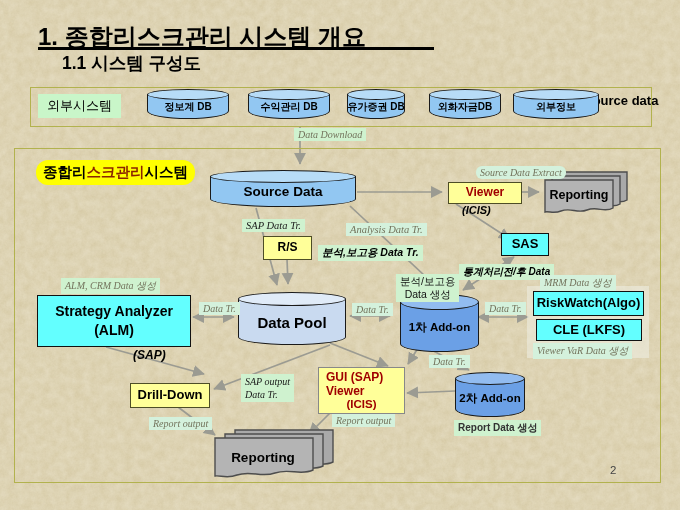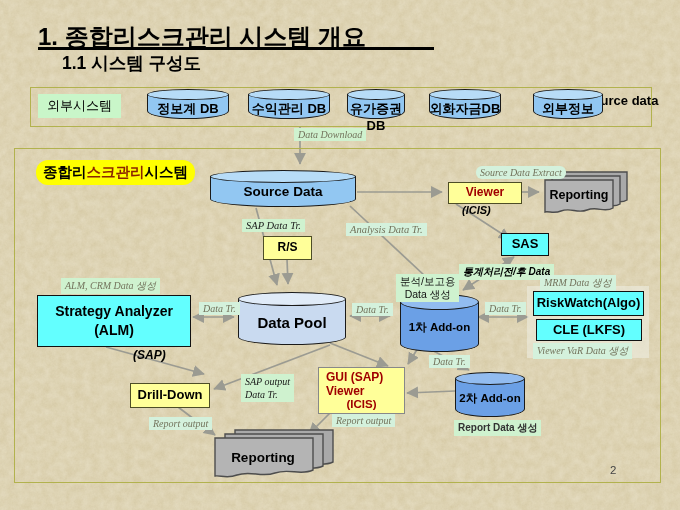--- a/index.html
+++ b/index.html
@@ -16,21 +16,21 @@
   .extlabel{left:38px;top:94px;background:#c9f6c9;padding:3px 9px;font-size:13px;color:#000;}
   .srcdatatext{left:584px;top:93px;font-size:13px;font-weight:bold;color:#000;}
   .cyl .cbody{position:absolute;left:0;right:0;top:5px;bottom:0;border:1.3px solid #1a1a1a;border-top:none;
     border-radius:0 0 50% 50% / 0 0 8px 8px;}
   .cyl .ctop{position:absolute;left:0;right:0;top:0;height:11px;border:1.3px solid #1a1a1a;border-radius:50%;box-sizing:border-box;}
   .cyl .clabel{position:absolute;left:0;right:0;text-align:center;font-weight:bold;color:#000;}
   .cyl-db .cbody{background:#92c7f2;} .cyl-db .ctop{background:#b7dcf7;}
   .cyl-light .cbody{background:#c9daf0;} .cyl-light .ctop{background:#e0ebf8;}
   .cyl-mid .cbody{background:#6ba0e6;} .cyl-mid .ctop{background:#92bcf0;}
   .db{height:30px;}
-  .db .clabel{top:11px;font-size:13px;}
+  .db .clabel{top:11px;font-size:10px;}
   .greenlab{background:#cff2cf;padding:1px 4px;white-space:nowrap;}
   .mintlab{background:#d4f1dc;padding:1px 4px;white-space:nowrap;}
   .ital{font-family:"Liberation Serif",serif;font-style:italic;}
   .gray{color:#73735c;}
   .dark{color:#1a1a1a;}
   .fs10{font-size:10px;} .fs105{font-size:10.5px;}
   .yellowbox{background:#ffff99;border:1.2px solid #4d4d26;text-align:center;font-weight:bold;color:#000;}
   .cyanbox{background:#63ffff;border:1.4px solid #111;text-align:center;font-weight:bold;color:#000;}
   .red{color:#a00000;}
   .syslabel{left:36px;top:160px;background:#ffff00;padding:3px 7px;font-size:14.5px;font-weight:bold;color:#000;border-radius:12px;}
@@ -108,21 +108,21 @@
   <div class="abs z2 cyl cyl-db db" style="left:347px;top:89px;width:58px;">
     <div class="cbody"></div>
       <div class="ctop"></div>
       <div class="clabel">유가증권 DB</div>
   </div>
   <div class="abs z2 cyl cyl-db db" style="left:429px;top:89px;width:72px;">
     <div class="cbody"></div>
       <div class="ctop"></div>
       <div class="clabel">외화자금DB</div>
   </div>
-  <div class="abs z2 cyl cyl-db db" style="left:533px;top:89px;width:70px;">
+  <div class="abs z2 cyl cyl-db db" style="left:513px;top:89px;width:86px;">
     <div class="cbody"></div>
       <div class="ctop"></div>
       <div class="clabel">외부정보</div>
   </div>
 
   <div class="abs z3 greenlab ital gray fs10" style="left:294px;top:128px;">Data Download</div>
 
   <div class="abs z1 frame mainbox"></div>
   <div class="abs z2 syslabel"><span>종합리</span><span class="rseg">스크관리</span><span>시스템</span></div>
 
@@ -141,20 +141,21 @@
       <path d="M18 2 L86 2 L86 30 C78 35,70 28,60 32 C50 36,44 29,34 33 C27 36,22 33,18 34 Z" fill="#a9a9a9"></path>
       <path d="M11 6 L79 6 L79 34 C71 39,63 32,53 36 C43 40,37 33,27 37 C20 40,15 37,11 38 Z" fill="#aeaeae"></path>
       <path d="M4 10 L72 10 L72 38 C64 43,56 36,46 40 C36 44,30 37,20 41 C13 44,8 41,4 42 Z" fill="#b4b4b4"></path>
     </g>
     <text x="38" y="29" font-size="12.5" font-weight="bold" fill="#000" text-anchor="middle" font-family="Liberation Sans,sans-serif">Reporting</text>
   </svg>
 
   <div class="abs z3 greenlab ital dark fs105" style="left:242px;top:219px;">SAP  Data Tr.</div>
   <div class="abs z3 mintlab ital gray fs105" style="left:346px;top:223px;">Analysis  Data Tr.</div>
   <div class="abs z2 yellowbox" style="left:263px;top:236px;width:47px;height:19px;font-size:12px;padding-top:3px;">R/S</div>
+  <div class="abs z3 greenlab fs105" style="left:318px;top:245px;font-weight:bold;font-style:italic;color:#000;">분석,보고용 Data  Tr.</div>
   <div class="abs z2 cyanbox" style="left:501px;top:233px;width:46px;height:19px;font-size:13px;padding-top:2px;">SAS</div>
   <div class="abs z3 greenlab fs10" style="left:459px;top:264px;font-weight:bold;font-style:italic;color:#000;">통계처리전/후 Data</div>
 
   <div class="abs z3 greenlab ital gray fs10" style="left:61px;top:278px;">ALM, CRM Data 생성</div>
   <div class="abs z2 cyanbox" style="left:37px;top:295px;width:152px;height:50px;border-width:1.6px;">
     <div style="font-size:14px;margin-top:7px;">Strategy Analyzer</div>
     <div style="font-size:14px;margin-top:3px;">(ALM)</div>
   </div>
   <div class="abs z2" style="left:133px;top:348px;font-size:12px;font-weight:bold;font-style:italic;color:#000;">(SAP)</div>
   <div class="abs z3 mintlab ital gray fs10" style="left:199px;top:302px;">Data Tr.</div>

